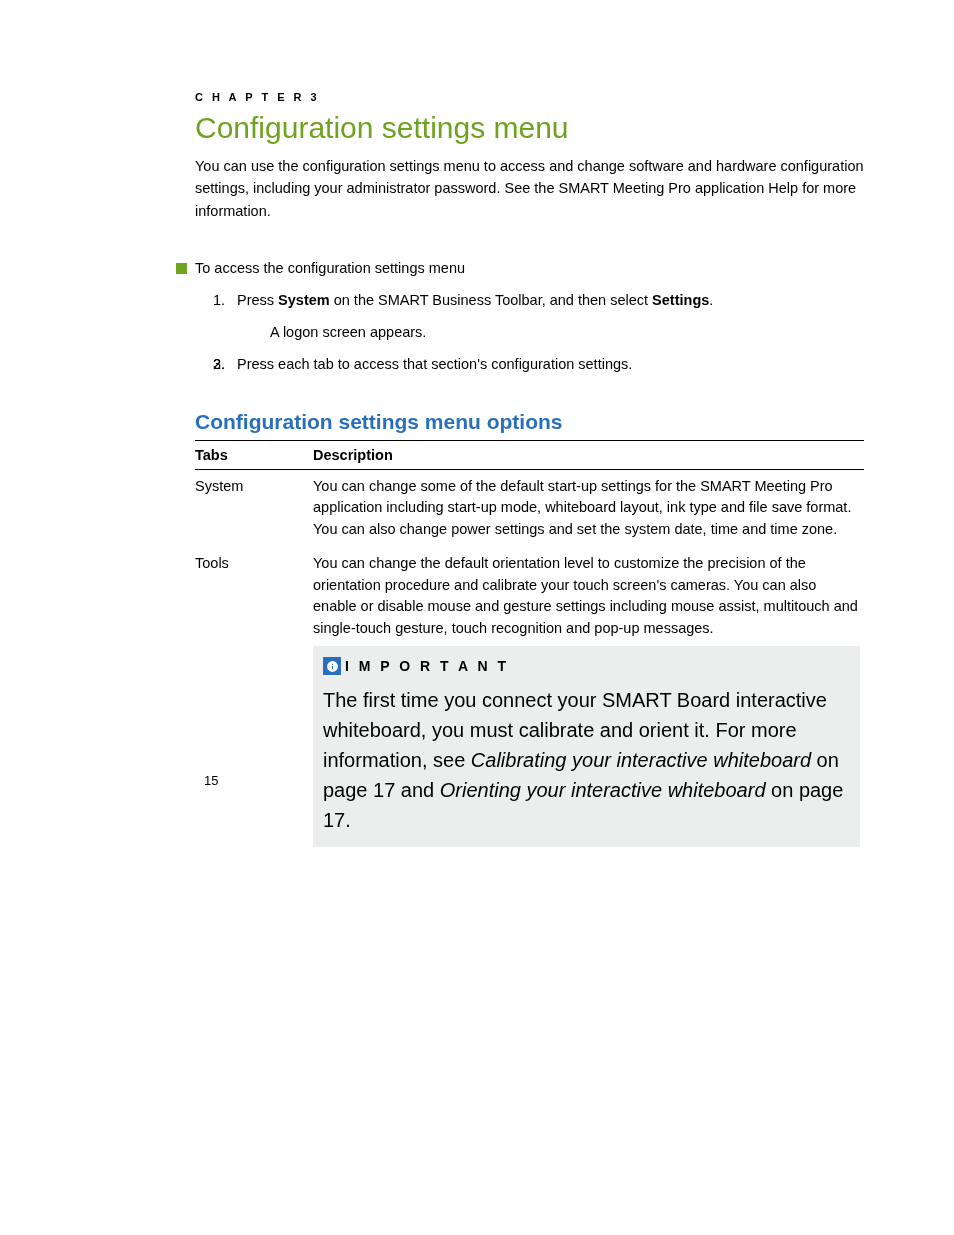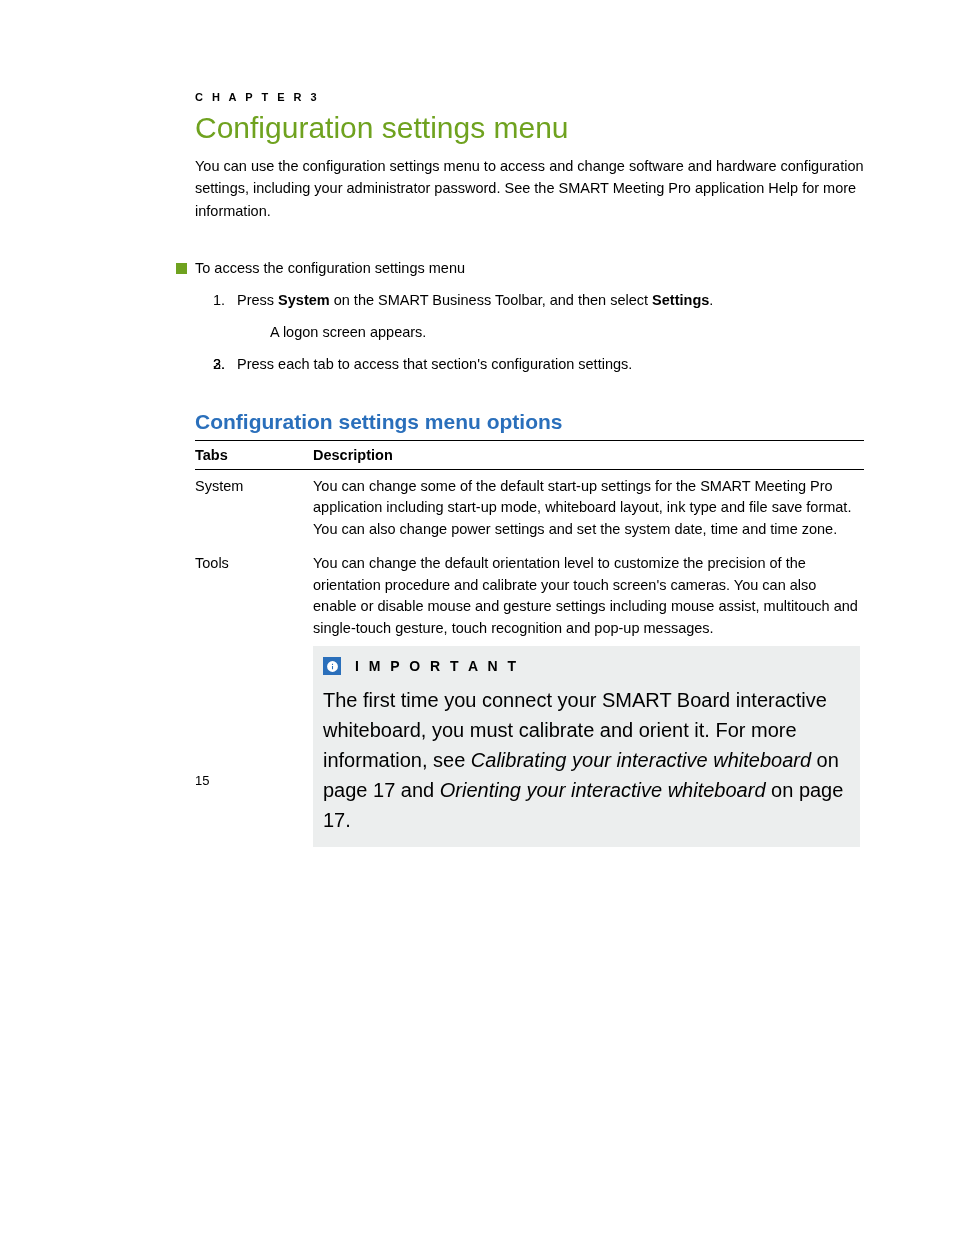--- a/index.html
+++ b/index.html
@@ -17,26 +17,26 @@
   .ol > li .num { position: absolute; left: -24px; top: 0; }
   .ol > li .sub { margin-top: 10px; margin-left: 33px; }
   .bold { font-weight: bold; }
   .italic { font-style: italic; }
   .h2 { font-size: 21px; font-weight: bold; color: #2a6fbb; margin-top: 34px; margin-bottom: 6px; }
   table.opts { width: 100%; border-collapse: collapse; font-size: 14.5px; }
   table.opts th { text-align: left; font-weight: bold; padding: 6px 4px 6px 0; border-top: 1.5px solid #000; border-bottom: 1px solid #000; }
   table.opts td { vertical-align: top; padding: 6px 4px 6px 0; line-height: 1.5; }
   table.opts col.c1 { width: 118px; }
   .important-box { background: #eceeee; padding: 10px 10px 12px 10px; margin-top: 6px; }
-  .important-head { display: flex; align-items: center; gap: 14px; margin-bottom: 8px; }
+  .important-head { display: flex; align-items: center; gap: 4px; margin-bottom: 8px; }
   .important-icon { width: 18px; height: 18px; background: #2a6fbb; display: inline-flex; align-items: center; justify-content: center; }
   .important-icon svg { width: 13px; height: 13px; fill: #fff; }
   .important-label { font-size: 14px; font-weight: bold; letter-spacing: 3px; }
   .important-text { font-size: 20px; line-height: 1.5; }
-  .pagenum { position: absolute; left: 195px; bottom: 65px; font-size: 13px; margin-top: 32px; }
+  .pagenum { position: absolute; left: 204px; bottom: 65px; font-size: 13px; margin-top: 32px; }
 </style>
 </head>
 <body>
 
 <div class="page">
 
   <div class="chapter-label">C H A P T E R   3</div>
 
   <h1 class="h1">Configuration settings menu</h1>
   <p class="intro">You can use the configuration settings menu to access and change software and hardware configuration settings, including your administrator password. See the SMART Meeting Pro application Help for more information.</p>

